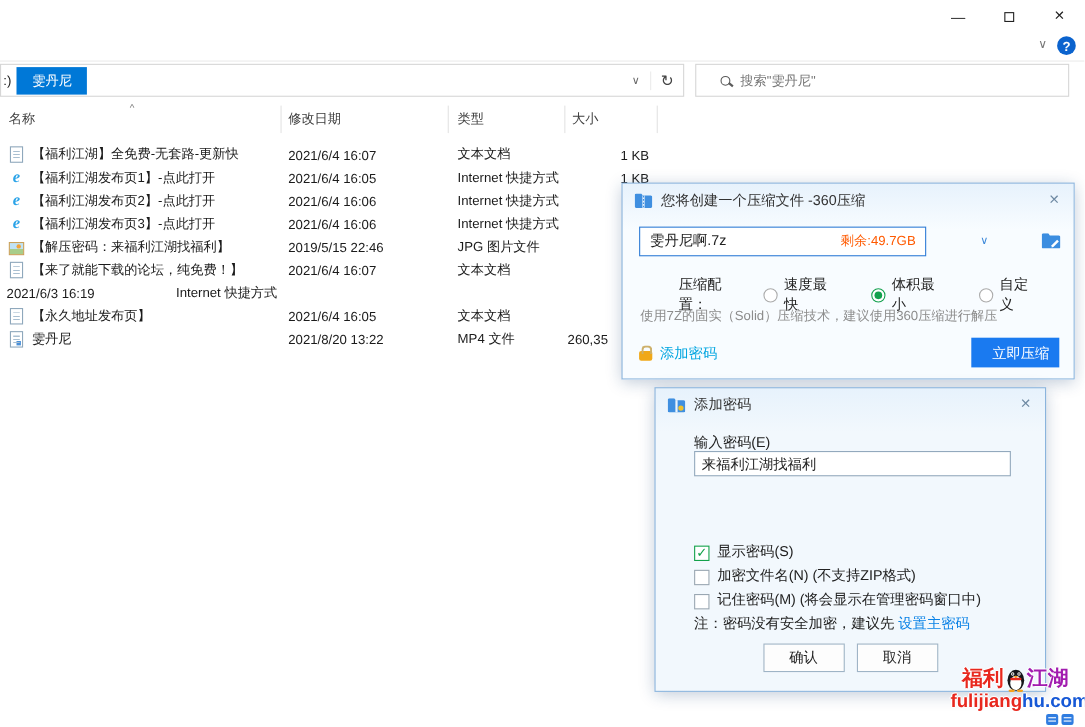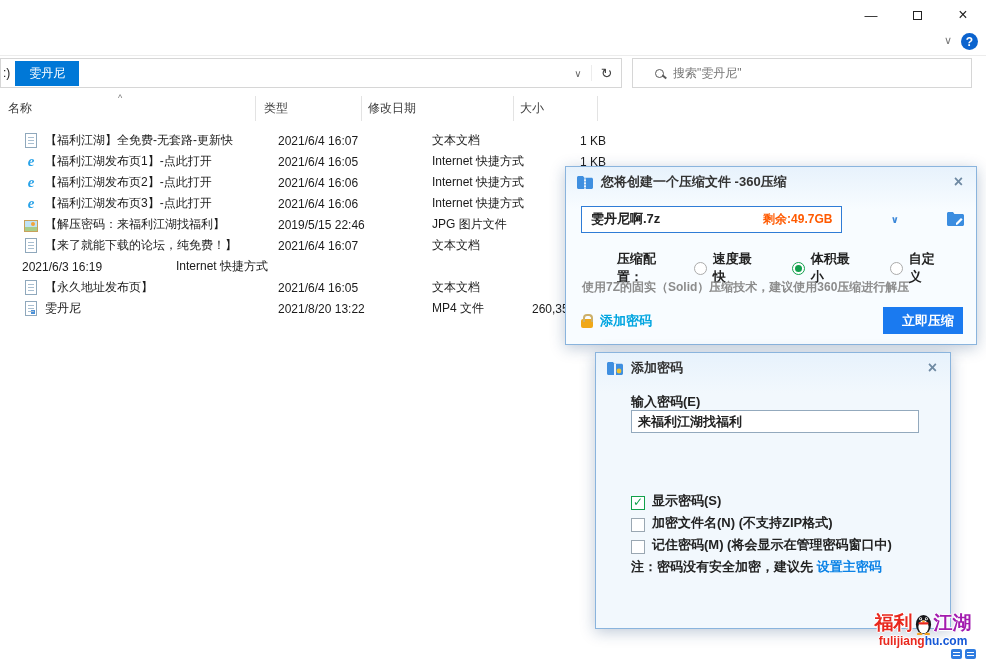--- a/index.html
+++ b/index.html
@@ -38,42 +38,42 @@
   .col-headers { position:absolute; top:96px; left:0; width:622px; height:25px; display:flex;
     color:#3c3c3c; font-size:12px; }
   .hcell { display:flex; align-items:flex-end; padding-bottom:4px; border-right:1px solid #e3e3e3; position:relative; }
   .h-name { width:256px; padding-left:8px; }
   .h-date { width:152px; padding-left:6px; }
   .h-type { width:106px; padding-left:8px; }
   .h-size { width:84px;  padding-left:6px;font-family:Liberation Serif, serif; }
   .sort-caret { position:absolute; left:118px; top:-3px; color:#777; font-size:9px; }
 
   
-  .file-rows { position:absolute; top:130px; left:16px; width:622px; }
+  .file-rows { position:absolute; top:130px; left:0; width:622px; }
   .frow { height:21px; display:flex; align-items:center; font-size:12px; }
   .cell-name { width:256px; display:flex; align-items:center; gap:7px; padding-left:8px; overflow:hidden; white-space:nowrap; }
   .cell-date { width:152px; padding-left:6px; color:#1b1b1b; }
   .cell-type { width:106px; padding-left:8px; }
   .cell-size { width:84px; text-align:right; padding-right:8px; }
   .cell-size.partial { text-align:left; padding-left:2px; }
 
   .icon { width:14px; height:16px; position:relative; flex:none; }
   .icon-text-file, .icon-mp4-video { width:12px; height:15px; margin:0 1px; border:1px solid #8fa8bc; background:#fff; }
   .icon-text-file::after, .icon-mp4-video::after { content:''; position:absolute; left:2px; right:2px; top:3px; height:8px;
     background:repeating-linear-gradient(#a9bfd1 0 1px, transparent 1px 3px); }
   .icon-mp4-video::before { content:''; position:absolute; right:1px; bottom:1px; width:4px; height:4px; background:#4a90d9; }
   .icon-internet-shortcut::after { content:'e'; position:absolute; left:0; right:0; top:-1px; text-align:center;
     color:#2aa3e8; font:italic bold 15px/16px "Liberation Serif","DejaVu Serif",serif; }
   .icon-jpg-image { width:14px; height:12px; margin-top:2px; border:1px solid #c9a15a;
     background:linear-gradient(#bfe3f7 0 55%, #a8cd8a 55% 100%); }
   .icon-jpg-image::after { content:''; position:absolute; top:1px; right:2px; width:4px; height:4px; border-radius:50%; background:#f2a33a; }
 
   
   .dlg { position:absolute; background:linear-gradient(#e7f2fc, #f8fcff 42px);
-    border:1px solid #8ab4dd; box-shadow:0 3px 14px rgba(20,60,110,.28);font-weight:bold; }
+    border:1px solid #8ab4dd; box-shadow:0 3px 14px rgba(20,60,110,.28); }
   .dlg-title { height:30px; display:flex; align-items:center; padding:0 11px; gap:8px; font-size:13px; color:#333; }
   .dlg-close { margin-left:auto; color:#6f8aa3; font-size:16px; line-height:16px; padding:0 2px; }
 
   .dlg-compress { left:565px; top:166px; width:412px; height:179px; z-index:5; }
   .fname-row { position:absolute; top:38px; left:15px; right:12px; height:28px; display:flex; align-items:center;gap:45px; }
   .fname-input { width:352px; height:27px; border:1px solid #2f7cd6; background:#fff;
     display:flex; align-items:center; justify-content:space-between; padding:0 9px; font-size:13px; }
   .fname-text { color:#222; }
   .fname-free { color:#ff5a00; font-size:12px; }
   .fname-caret { width:20px; text-align:center; color:#3a86d8; font-size:10px; }
@@ -110,21 +110,21 @@
   .pw-btn { width:74px; height:26px; background:#fdfdfd; border:1px solid #9fb4c6; font-size:13px;
     display:flex; align-items:center; justify-content:center; color:#222; }
 
   
   .watermark { position:absolute; right:4px; bottom:2px; width:118px; text-align:center; z-index:8; }
   .brand-row { display:flex; align-items:center; justify-content:center; gap:1px; }
   .brand-l, .brand-r { font-size:19px; font-weight:bold;
     text-shadow:-1px 0 #fff, 1px 0 #fff, 0 -1px #fff, 0 1px #fff; }
   .brand-l { color:#e8281e; }
   .brand-r { color:#a21caf; }
-  .wm-url { font-size:12px; font-weight:bold; margin-top:-2px;
+  .wm-url { font-size:17px; font-weight:bold; margin-top:-2px;
     text-shadow:-1px 0 #fff, 1px 0 #fff, 0 -1px #fff, 0 1px #fff; }
   .url-l { color:#e8281e; } .url-r { color:#1658d6; }
   .mini-badges { display:flex; justify-content:flex-end; gap:3px; margin-top:1px; padding-right:6px; }
   .badge { width:11px; height:10px; background:#2f7ce0; border-radius:2px; position:relative; }
   .badge::after { content:''; position:absolute; left:2px; top:3px; right:2px; height:1px; background:#fff; box-shadow:0 3px 0 #fff; }
 </style>
 </head>
 <body>
 
 <div class="win-controls">
@@ -155,25 +155,25 @@
 <div class="search-bar">
   <span class="mag"></span>
   <span class="search-text">搜索"雯丹尼"</span>
 </div>
 
 <div class="col-headers">
   <div class="hcell h-name">
     <span>名称</span>
     <span class="sort-caret">^</span>
   </div>
+  <div class="hcell h-date">
+      <span>修改日期</span>
+    </div>
   <div class="hcell h-type">
       <span>类型</span>
-    </div>
-  <div class="hcell h-date">
-      <span>修改日期</span>
     </div>
   <div class="hcell h-size">
       <span>大小</span>
     </div>
 </div>
 
 <div class="file-rows">
   <div class="frow">
     <div class="cell-name">
       <span class="icon icon-text-file"></span>
@@ -345,20 +345,24 @@
   <div class="cb-row">
     <span class="cb"></span>
     <span class="cb-label">记住密码(M) (将会显示在管理密码窗口中)</span>
   </div>
 </div>
 
   <div class="pw-note">
     <span>注：密码没有安全加密，建议先 </span><span class="pw-link">设置主密码</span>
   </div>
 
+  <div class="pw-buttons">
+    <span class="pw-btn">确认</span>
+    <span class="pw-btn">取消</span>
+  </div>
 </div>
 
 <div class="watermark">
   <div class="brand-row">
     <span class="brand-l">福利</span>
     <svg width="19" height="23" viewBox="0 0 20 24">
       <ellipse cx="10" cy="13" rx="8" ry="10" fill="#15161a"></ellipse>
       <ellipse cx="10" cy="15.5" rx="5.4" ry="6.8" fill="#fff"></ellipse>
       <circle cx="7" cy="7" r="1.6" fill="#fff"></circle>
         <circle cx="13" cy="7" r="1.6" fill="#fff"></circle>

